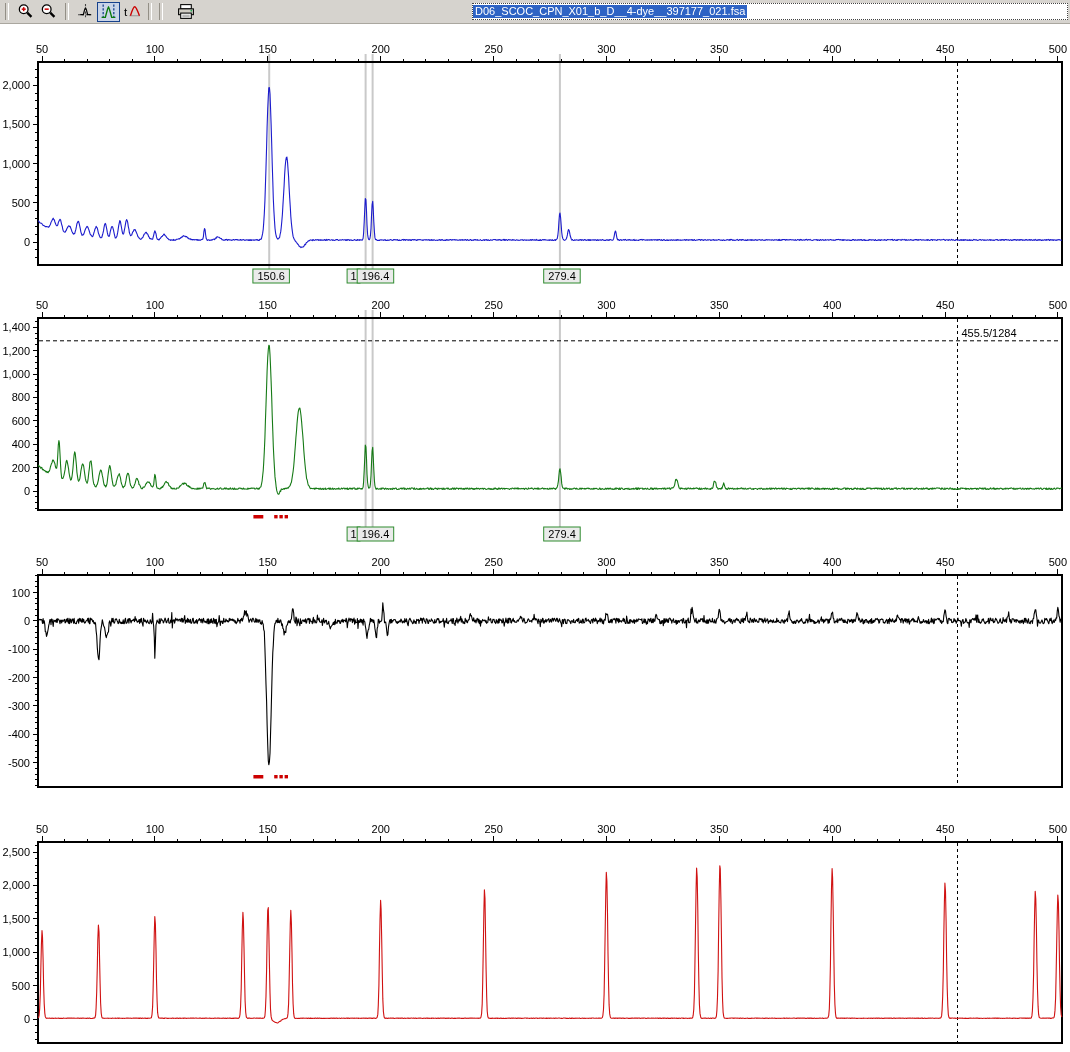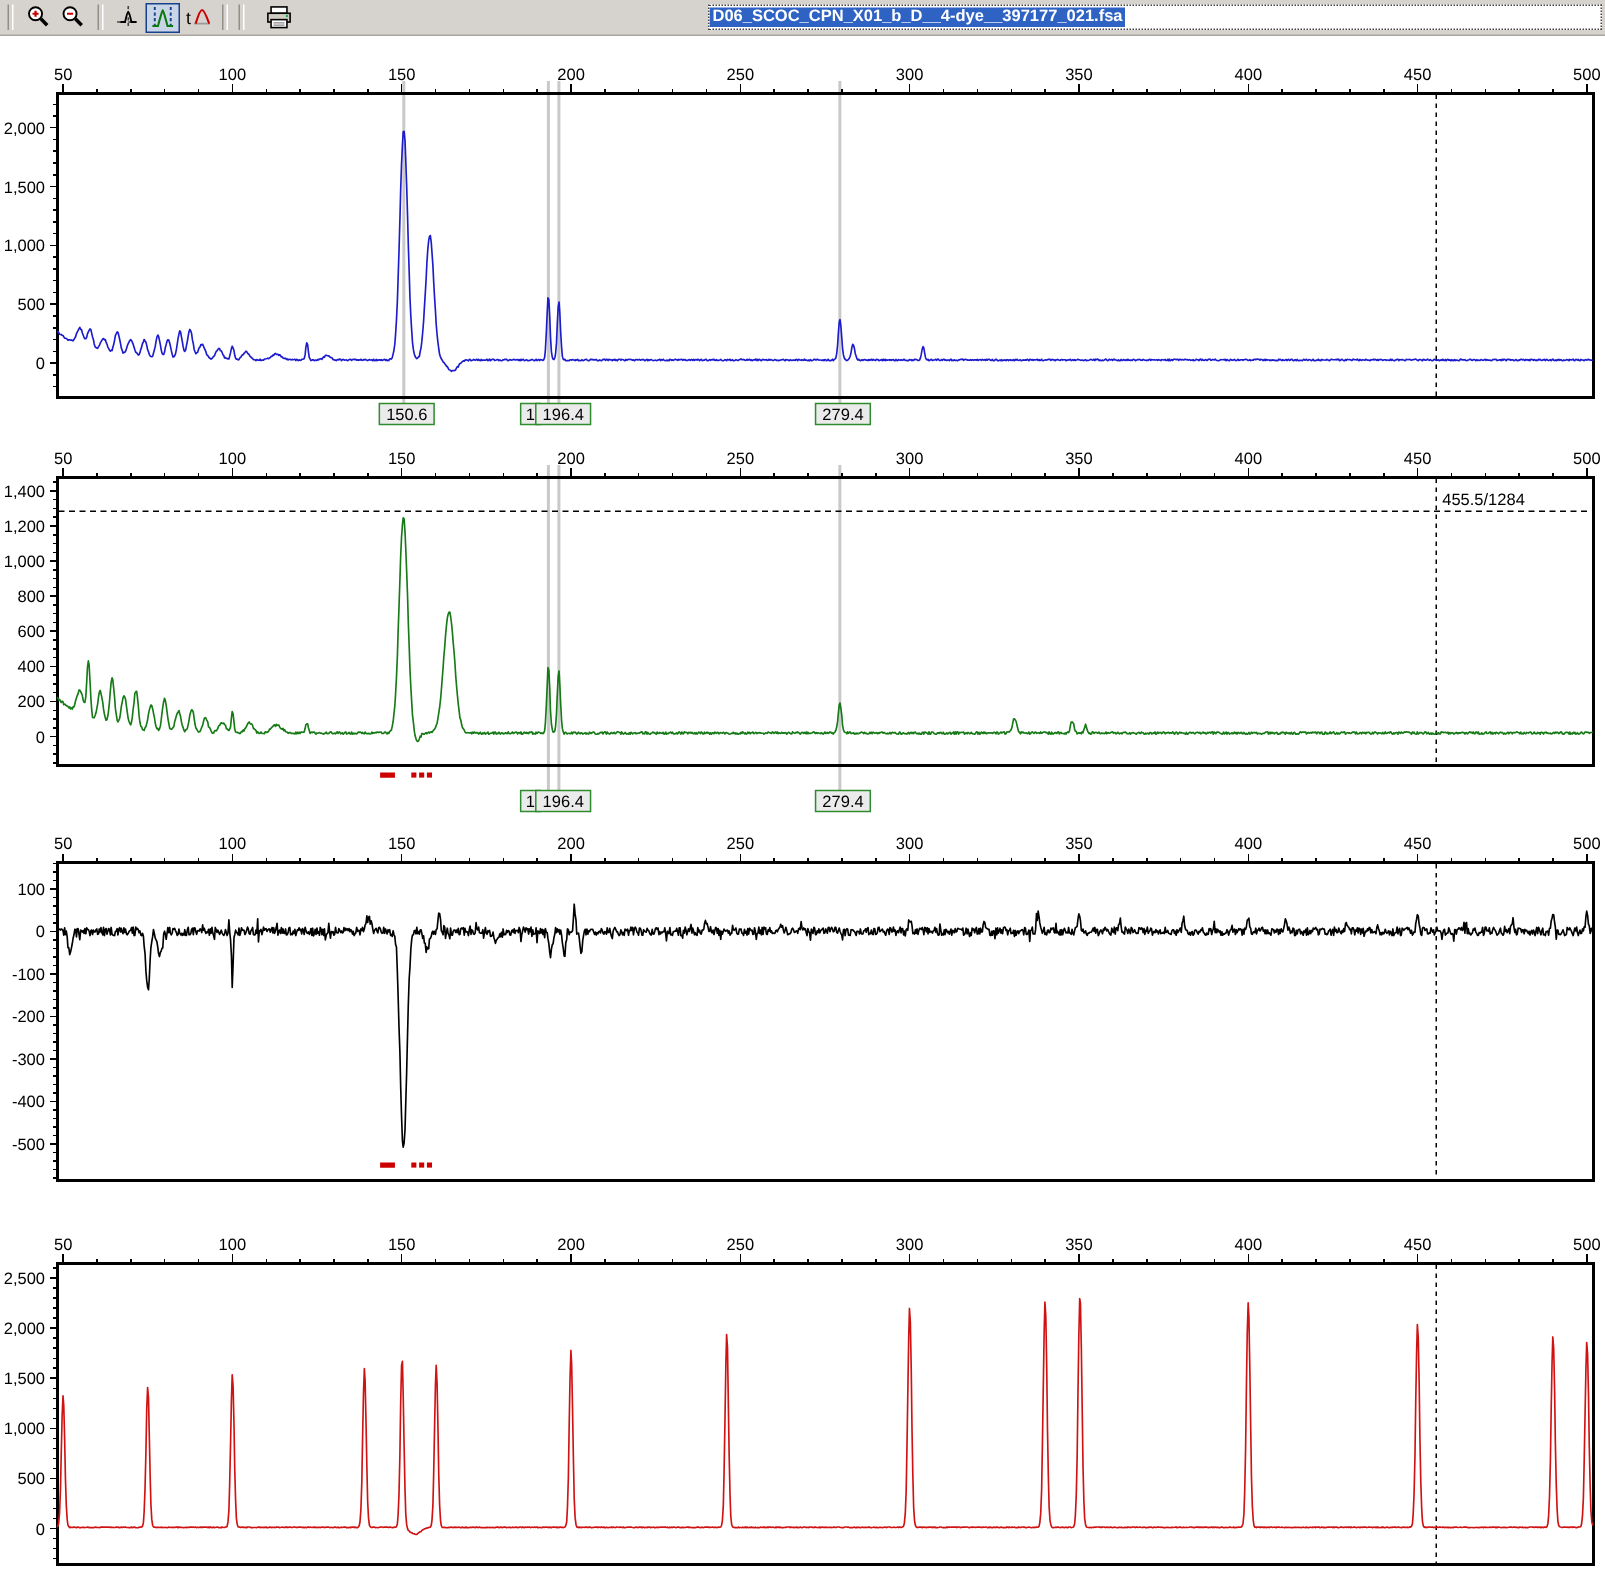--- a/index.html
+++ b/index.html
@@ -4,21 +4,21 @@
 <style>
   html,body{margin:0;padding:0;background:#fff;font-family:"Liberation Sans",sans-serif;}
   #root{position:relative;width:1070px;height:1052px;background:#fff;overflow:hidden;}
   .toolbar{position:absolute;left:0;top:0;width:1070px;height:23px;background:#d6d3ce;
            border-bottom:1px solid #aaa79f;display:flex;align-items:center;}
   .tb-sep{width:2px;height:17px;border-left:1px solid #938f86;border-right:1px solid #ffffff;margin:0 5px;}
   .tb-btn{width:23px;height:20px;display:flex;align-items:center;justify-content:center;
           background:transparent;border:1px solid transparent;padding:0;cursor:pointer;}
   .tb-btn.selected{border:1px solid #16418c;background:#c9d4e7;}
   .filename-wrap{position:absolute;left:472px;top:3px;width:594px;height:15px;background:#fff;
-                 border:1px dotted #444;display:flex;align-items:center;overflow:hidden;font-weight:bold;}
+                 border:1px dotted #444;display:flex;align-items:center;overflow:hidden;}
   .filename-sel{background:#2e63c4;color:#fff;font-size:11px;line-height:13px;padding:0 2px;white-space:pre;}
   .panelsvg{position:absolute;left:0;}
   svg text{font-family:"Liberation Sans",sans-serif;}
 </style>
 </head>
 <body>
 
 <div id="root">
   <div class="toolbar">
     <div class="tb-sep"></div>

